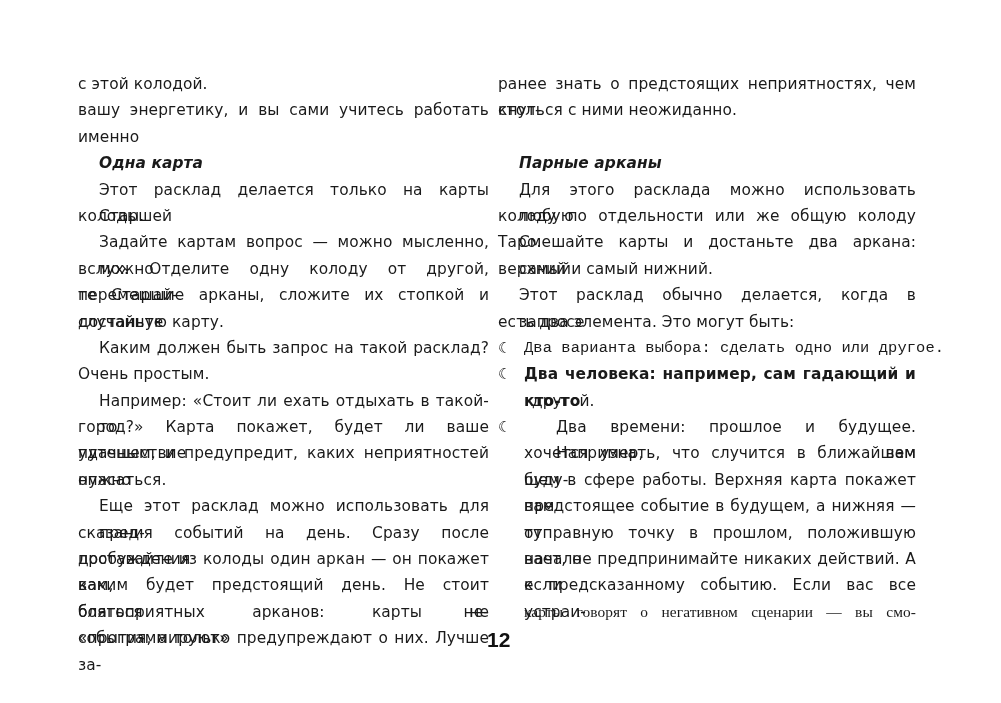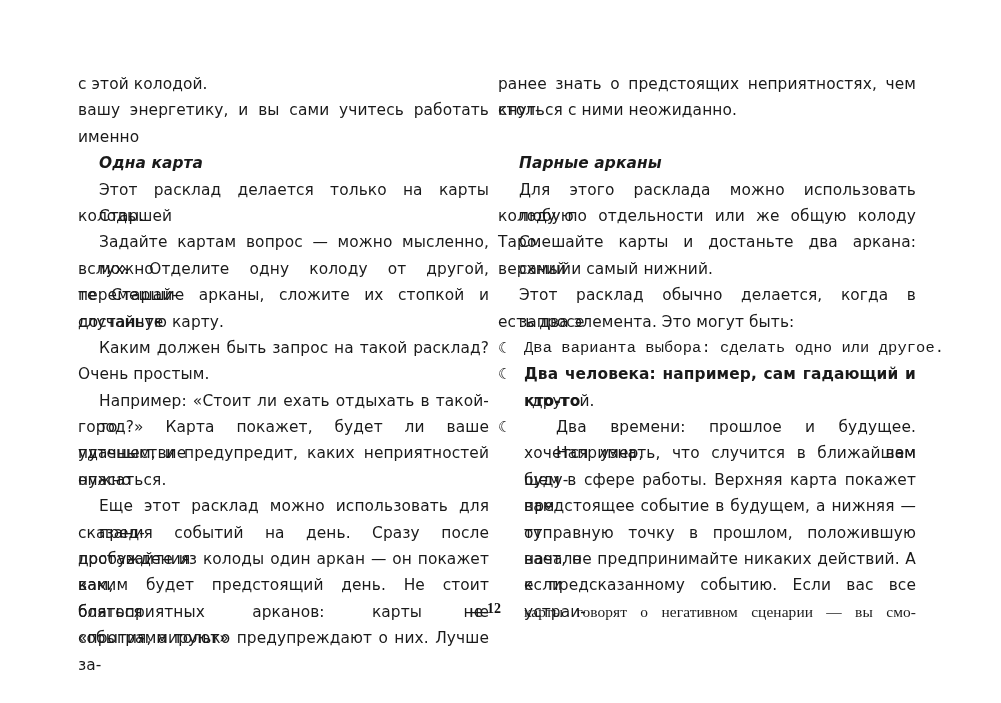--- a/index.html
+++ b/index.html
@@ -23,22 +23,22 @@
     .heading {
       font-style: italic; font-weight: bold; padding-left: 21px;
     }
     .gap { height: 26.4px; }
     .bullet-line { position: relative; padding-left: 26px; }
     .moon {
       position: absolute; left: 0; top: 0;
       font-size: 15px; font-weight: bold;
     }
     .page-number {
-      position: absolute; left: 487px; top: 601px;
-      font-size: 14px; font-weight: bold; font-family: Liberation Serif, serif;
+      position: absolute; left: 487px; top: 628px;
+      font-size: 21px; font-weight: bold; font-family: Liberation Sans, sans-serif;
       color: #111;
     }
   </style>
 </head>
 <body>
 
 <div class="col col-left" id="left-col">
     <div class="line">с этой колодой.</div>
     <div class="line just">вашу энергетику, и вы сами учитесь работать именно</div>
     <div class="line gap"></div>

